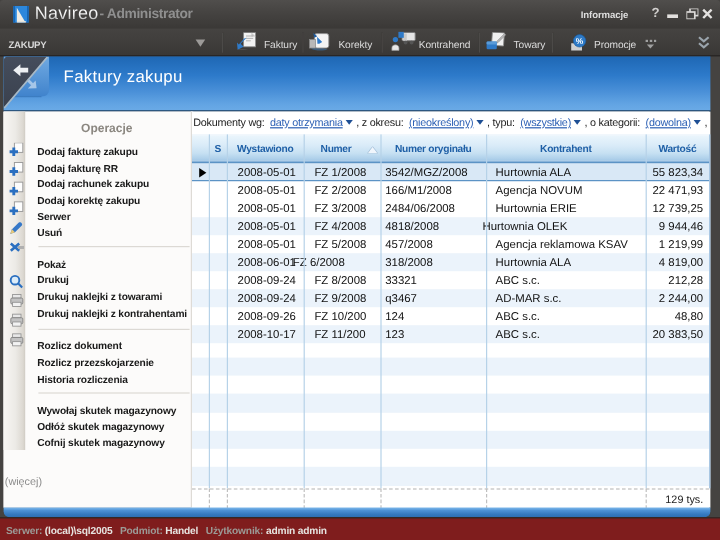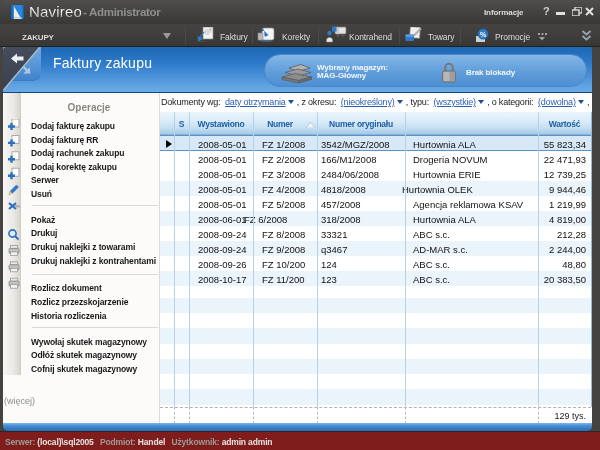--- a/index.html
+++ b/index.html
@@ -7,21 +7,21 @@
 .abs{position:absolute;}
 
 #titlebar{left:0;top:0;width:600px;height:24px;background:linear-gradient(180deg,#504e4c 0%,#454341 45%,#3a3836 100%);border-radius:3px 3px 0 0;}
 #navlogo{left:11px;top:5px;}
 #navtitle{left:29px;top:3px;font-size:15px;letter-spacing:0.2px;background:linear-gradient(180deg,#ffffff 0%,#f2f2f2 55%,#9a9a9a 90%);-webkit-background-clip:text;background-clip:text;color:transparent;}
 #navsub{left:83px;top:6px;font-size:11.5px;font-weight:bold;color:#8f8f8f;letter-spacing:-0.3px;}
 #tinfo{left:484px;top:8px;font-size:8px;font-weight:bold;color:#dedede;letter-spacing:-0.1px;}
 .winbtn{top:4px;font-size:12px;font-weight:bold;color:#d2d0ce;}
 
 #toolbar{left:0;top:24px;width:600px;height:23px;background:linear-gradient(180deg,#454341 0%,#403e3c 50%,#393735 100%);border-bottom:1px solid #232120;}
-#zakupy{left:22px;top:9px;font-size:8px;font-weight:bold;color:#d8d8d8;letter-spacing:-0.2px;}
+#zakupy{left:7px;top:9px;font-size:8px;font-weight:bold;color:#d8d8d8;letter-spacing:-0.2px;}
 #zaktri{left:163px;top:9px;width:0;height:0;border-left:4.5px solid transparent;border-right:4.5px solid transparent;border-top:6px solid #9c9a98;}
 .tsep{top:3px;width:1px;height:17px;background:#2c2a28;border-right:1px solid #4c4a48;}
 .tlabel{top:8px;font-size:8.5px;color:#dcdcdc;letter-spacing:-0.1px;}
 .ticon{top:4px;}
 
 #bluehead{left:3px;top:47px;width:589px;height:46px;background:linear-gradient(180deg,#1e67b4 0%,#2d7aca 35%,#4a90d8 65%,#62a4e3 88%,#6aaae6 100%);border-bottom:1px solid #15497e;}
 #pagetitle{left:50px;top:8px;font-size:14px;color:#ffffff;letter-spacing:0.25px;}
 #pill{left:261px;top:7px;width:323px;height:33px;border-radius:16px;background:linear-gradient(180deg,#85b7e8 0%,#609dd9 55%,#4e8fd2 100%);border:1px solid #4b87c6;}
 .pilltxt{font-size:8px;font-weight:bold;color:#f2f7fc;line-height:8.3px;letter-spacing:-0.1px;}
 
@@ -134,38 +134,20 @@
       <polygon points="2,4 8,4 5,7.5" fill="#a0a0a0"></polygon>
     </svg>
     <svg class="abs" style="left:581px;top:6px;" width="11" height="11" viewBox="0 0 11 11">
       <path d="M1.5,1 L5.5,4.5 L9.5,1" fill="none" stroke="#9aa4ac" stroke-width="1.8"></path>
       <path d="M1.5,6 L5.5,9.5 L9.5,6" fill="none" stroke="#9aa4ac" stroke-width="1.8"></path>
     </svg>
   </div>
 
   <div id="bluehead" class="abs">
     <span id="pagetitle" class="abs">Faktury zakupu</span>
-    <div id="pill" class="abs">
-      <svg class="abs" style="left:15px;top:8px;" width="32" height="21" viewBox="0 0 32 21">
-        <g stroke="#5e5e5e" stroke-width="0.8">
-          <polygon points="9,5 21,1.5 30,5 18,8.5" fill="#b2b2b2"></polygon>
-          <polygon points="5,9.5 18,6 31,9.5 18,13" fill="#9a9a9a"></polygon>
-          <polygon points="2,14 15,10.5 31.5,14 18.5,17.5" fill="#8c8c8c"></polygon>
-          <polygon points="2,14 2,16.5 18.5,20 18.5,17.5" fill="#787878"></polygon>
-          <polygon points="18.5,17.5 31.5,14 31.5,16.5 18.5,20" fill="#696969"></polygon>
-        </g>
-      </svg>
-      <span class="abs pilltxt" style="left:52px;top:9px;">Wybrany magazyn:<br>MAG-Główny</span>
-      <svg class="abs" style="left:177px;top:7px;" width="14" height="21" viewBox="0 0 14 21">
-        <path d="M3.2,10 L3.2,6 A3.8,4.3 0 0 1 10.8,6 L10.8,10" fill="none" stroke="#787878" stroke-width="2.1"></path>
-        <rect x="0.5" y="9" width="13" height="11" rx="1.5" fill="#9e9e9e" stroke="#686868" stroke-width="0.8"></rect>
-        <rect x="1.5" y="10" width="6" height="9" rx="1" fill="#b6b6b6"></rect>
-      </svg>
-      <span class="abs pilltxt" style="left:201px;top:14px;">Brak blokady</span>
-    </div>
   </div>
 
   <svg class="abs" style="left:3px;top:47px;" width="38" height="44" viewBox="0 0 38 44">
     <defs>
       <linearGradient id="cornblue" x1="0" y1="0" x2="0" y2="1">
         <stop offset="0" stop-color="#71aae2"></stop>
           <stop offset="1" stop-color="#4083cc"></stop>
       </linearGradient>
       <linearGradient id="cornslate" x1="0" y1="0" x2="0" y2="1">
         <stop offset="0" stop-color="#454d5c"></stop>
@@ -242,36 +224,37 @@
       <div id="filterrow" class="abs">Dokumenty wg:&nbsp; <a>daty otrzymania</a><span class="ftri"></span> , z okresu:&nbsp; <a>(nieokreślony)</a><span class="ftri"></span> , typu:&nbsp; <a>(wszystkie)</a><span class="ftri"></span> , o kategorii:&nbsp; <a>(dowolna)</a><span class="ftri"></span> ,</div>
       <div id="grid" class="abs">
         <div id="ghead" class="abs">
           <span class="abs hc" style="left:14px;width:15px;">S</span>
           <span class="abs hc" style="left:29px;width:64px;">Wystawiono</span>
           <span class="abs hc" style="left:93px;width:54px;">Numer</span>
           <svg class="abs" style="left:146px;top:9px;" width="9" height="6" viewBox="0 0 9 6">
               <polygon points="4.5,0 9,6 0,6" fill="#f0f6fc" stroke="#9ab8d4" stroke-width="0.6"></polygon>
             </svg>
           <span class="abs hc" style="left:157px;width:88px;">Numer oryginału</span>
+          <span class="abs hc" style="left:245px;width:133px;">Kontrahent</span>
           <span class="abs hc" style="left:378px;width:53px;">Wartość</span>
         </div>
 
         <div class="abs row sel" style="top:23px;height:16px;">
           <div id="marker" class="abs" style="left:5.5px;top:4px;"></div>
           <span style="left:38px;">2008-05-01</span>
             <span style="left:102px;">FZ 1/2008</span>
             <span style="left:161px;">3542/MGZ/2008</span>
             <span style="left:253px;">Hurtownia ALA</span>
             <span class="money" style="left:340px;width:86px;">55&nbsp;823,34</span>
         </div>
         <div class="abs row" style="top:39px;">
             <span style="left:38px;">2008-05-01</span>
             <span style="left:102px;">FZ 2/2008</span>
             <span style="left:161px;">166/M1/2008</span>
-            <span style="left:253px;">Drogeria NOVUM</span>
+            <span style="left:253px;">Agencja NOVUM</span>
             <span class="money" style="left:340px;width:86px;">22&nbsp;471,93</span>
           </div>
         <div class="abs row" style="top:54.05px;">
             <span style="left:38px;">2008-05-01</span>
             <span style="left:102px;">FZ 3/2008</span>
             <span style="left:161px;">2484/06/2008</span>
             <span style="left:253px;">Hurtownia ERIE</span>
             <span class="money" style="left:340px;width:86px;">12&nbsp;739,25</span>
           </div>
         <div class="abs row tint" style="top:69.1px;">

